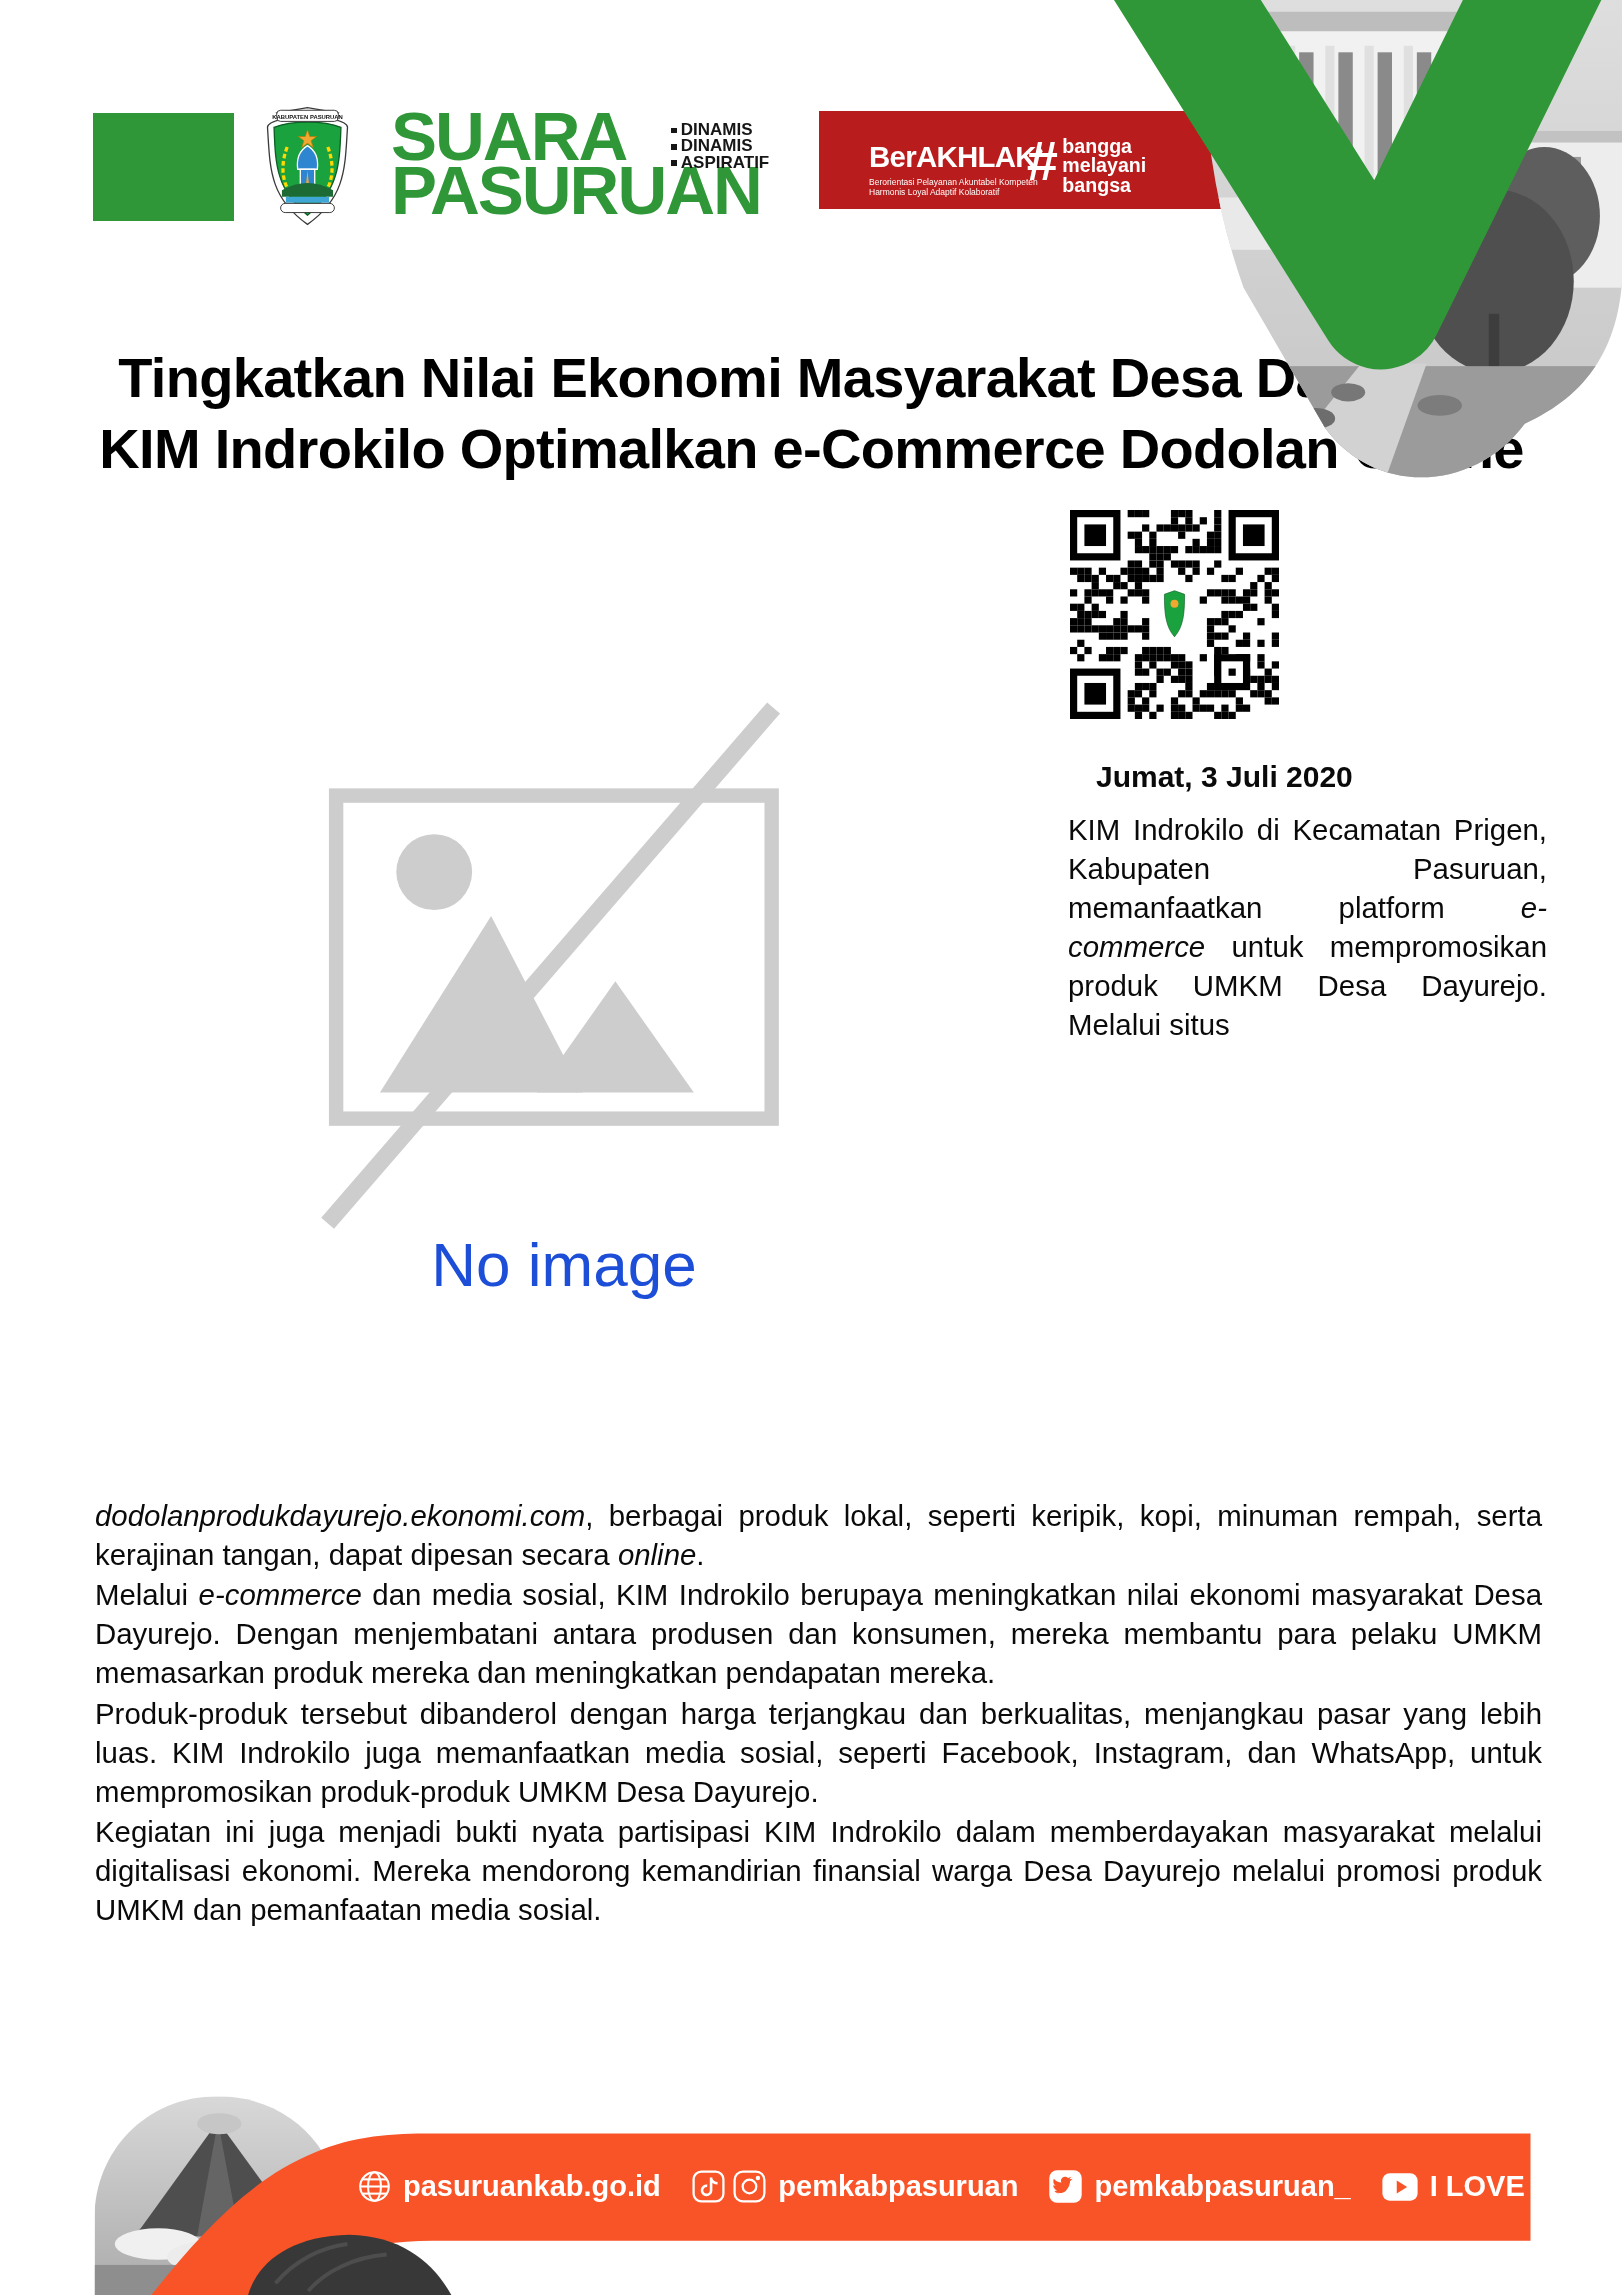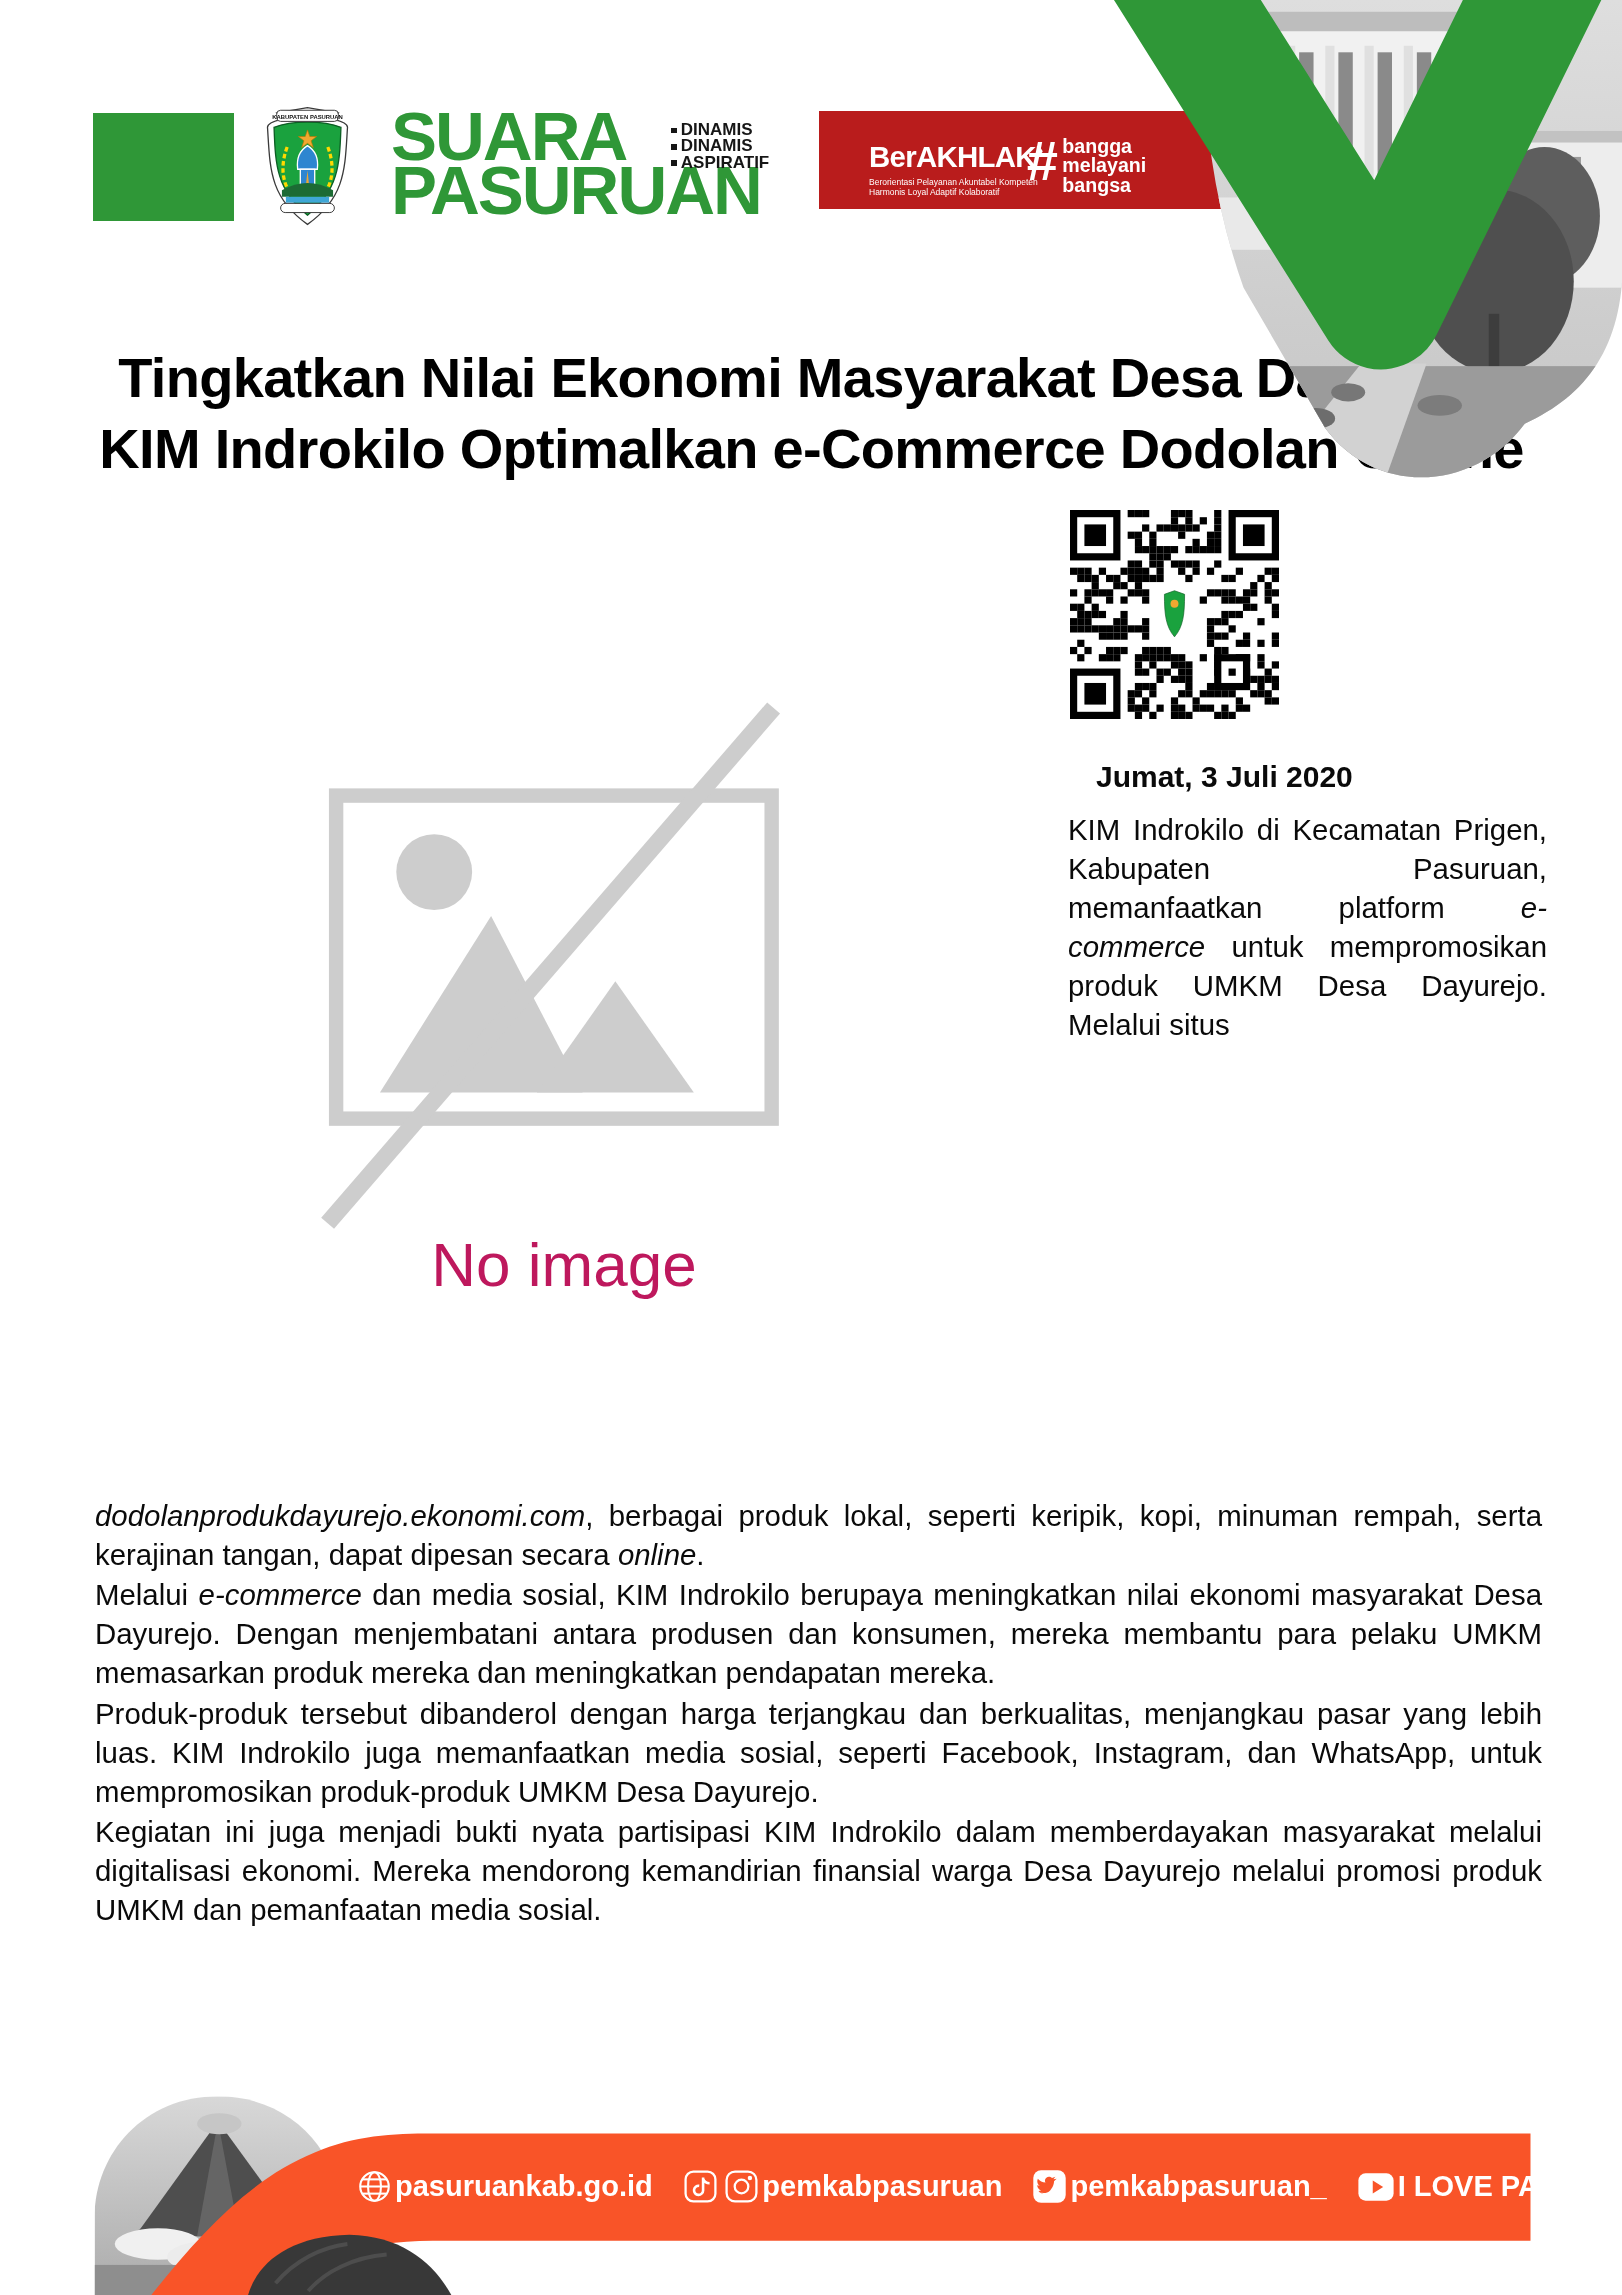--- a/index.html
+++ b/index.html
@@ -25,28 +25,28 @@
   .hdr-svg{left:1008px;top:0;z-index:2;}
   
   .title{left:0;top:342px;width:1623px;text-align:center;font-size:56px;font-weight:700;
          line-height:71px;color:#000;letter-spacing:-0.7px;}
   
   .qr{left:1070px;top:510px;}
   .date{left:1096px;top:760px;font-size:30px;font-weight:700;}
   .lead{left:1068px;top:810px;width:479px;font-size:29.4px;line-height:39px;text-align:justify;}
   
   .ph-svg{left:308px;top:700px;}
-  .ph-label{left:329px;top:1229px;width:470px;text-align:center;font-size:62px;color:#be185d;}
+  .ph-label{left:329px;top:1229px;width:470px;text-align:center;font-size:62px;color:#1d4ed8;}
   
   .bodytext{left:95px;top:1496px;width:1447px;font-size:29.4px;line-height:39px;text-align:justify;}
   .bodytext p{margin:0 0 1.3px 0;}
   
   .ftr-svg{left:0;top:2061px;}
   .ftr-row{left:357px;top:2169px;display:flex;align-items:center;color:#fff;z-index:5;}
-  .ftr-row .txt{font-size:29px;font-weight:700;white-space:nowrap;margin-left:3px;}
+  .ftr-row .txt{font-size:29px;font-weight:700;white-space:nowrap;margin-left:11px;}
   .ftr-row .gap{width:30px;}
   .icn{display:block;}
 </style>
 </head>
 <body>
 
 <div class="abs green-rect"></div>
 
 <svg class="abs" style="left:257px;top:105px;" width="101" height="122" viewBox="0 0 154 186">
   <path d="M77,4 L30,12 L38,22 C20,26 16,30 16,34 C20,95 18,140 77,182 C136,140 134,95 138,34 C138,30 134,26 116,22 L124,12 Z" fill="#ffffff" stroke="#3a3a3a" stroke-width="2"></path>

